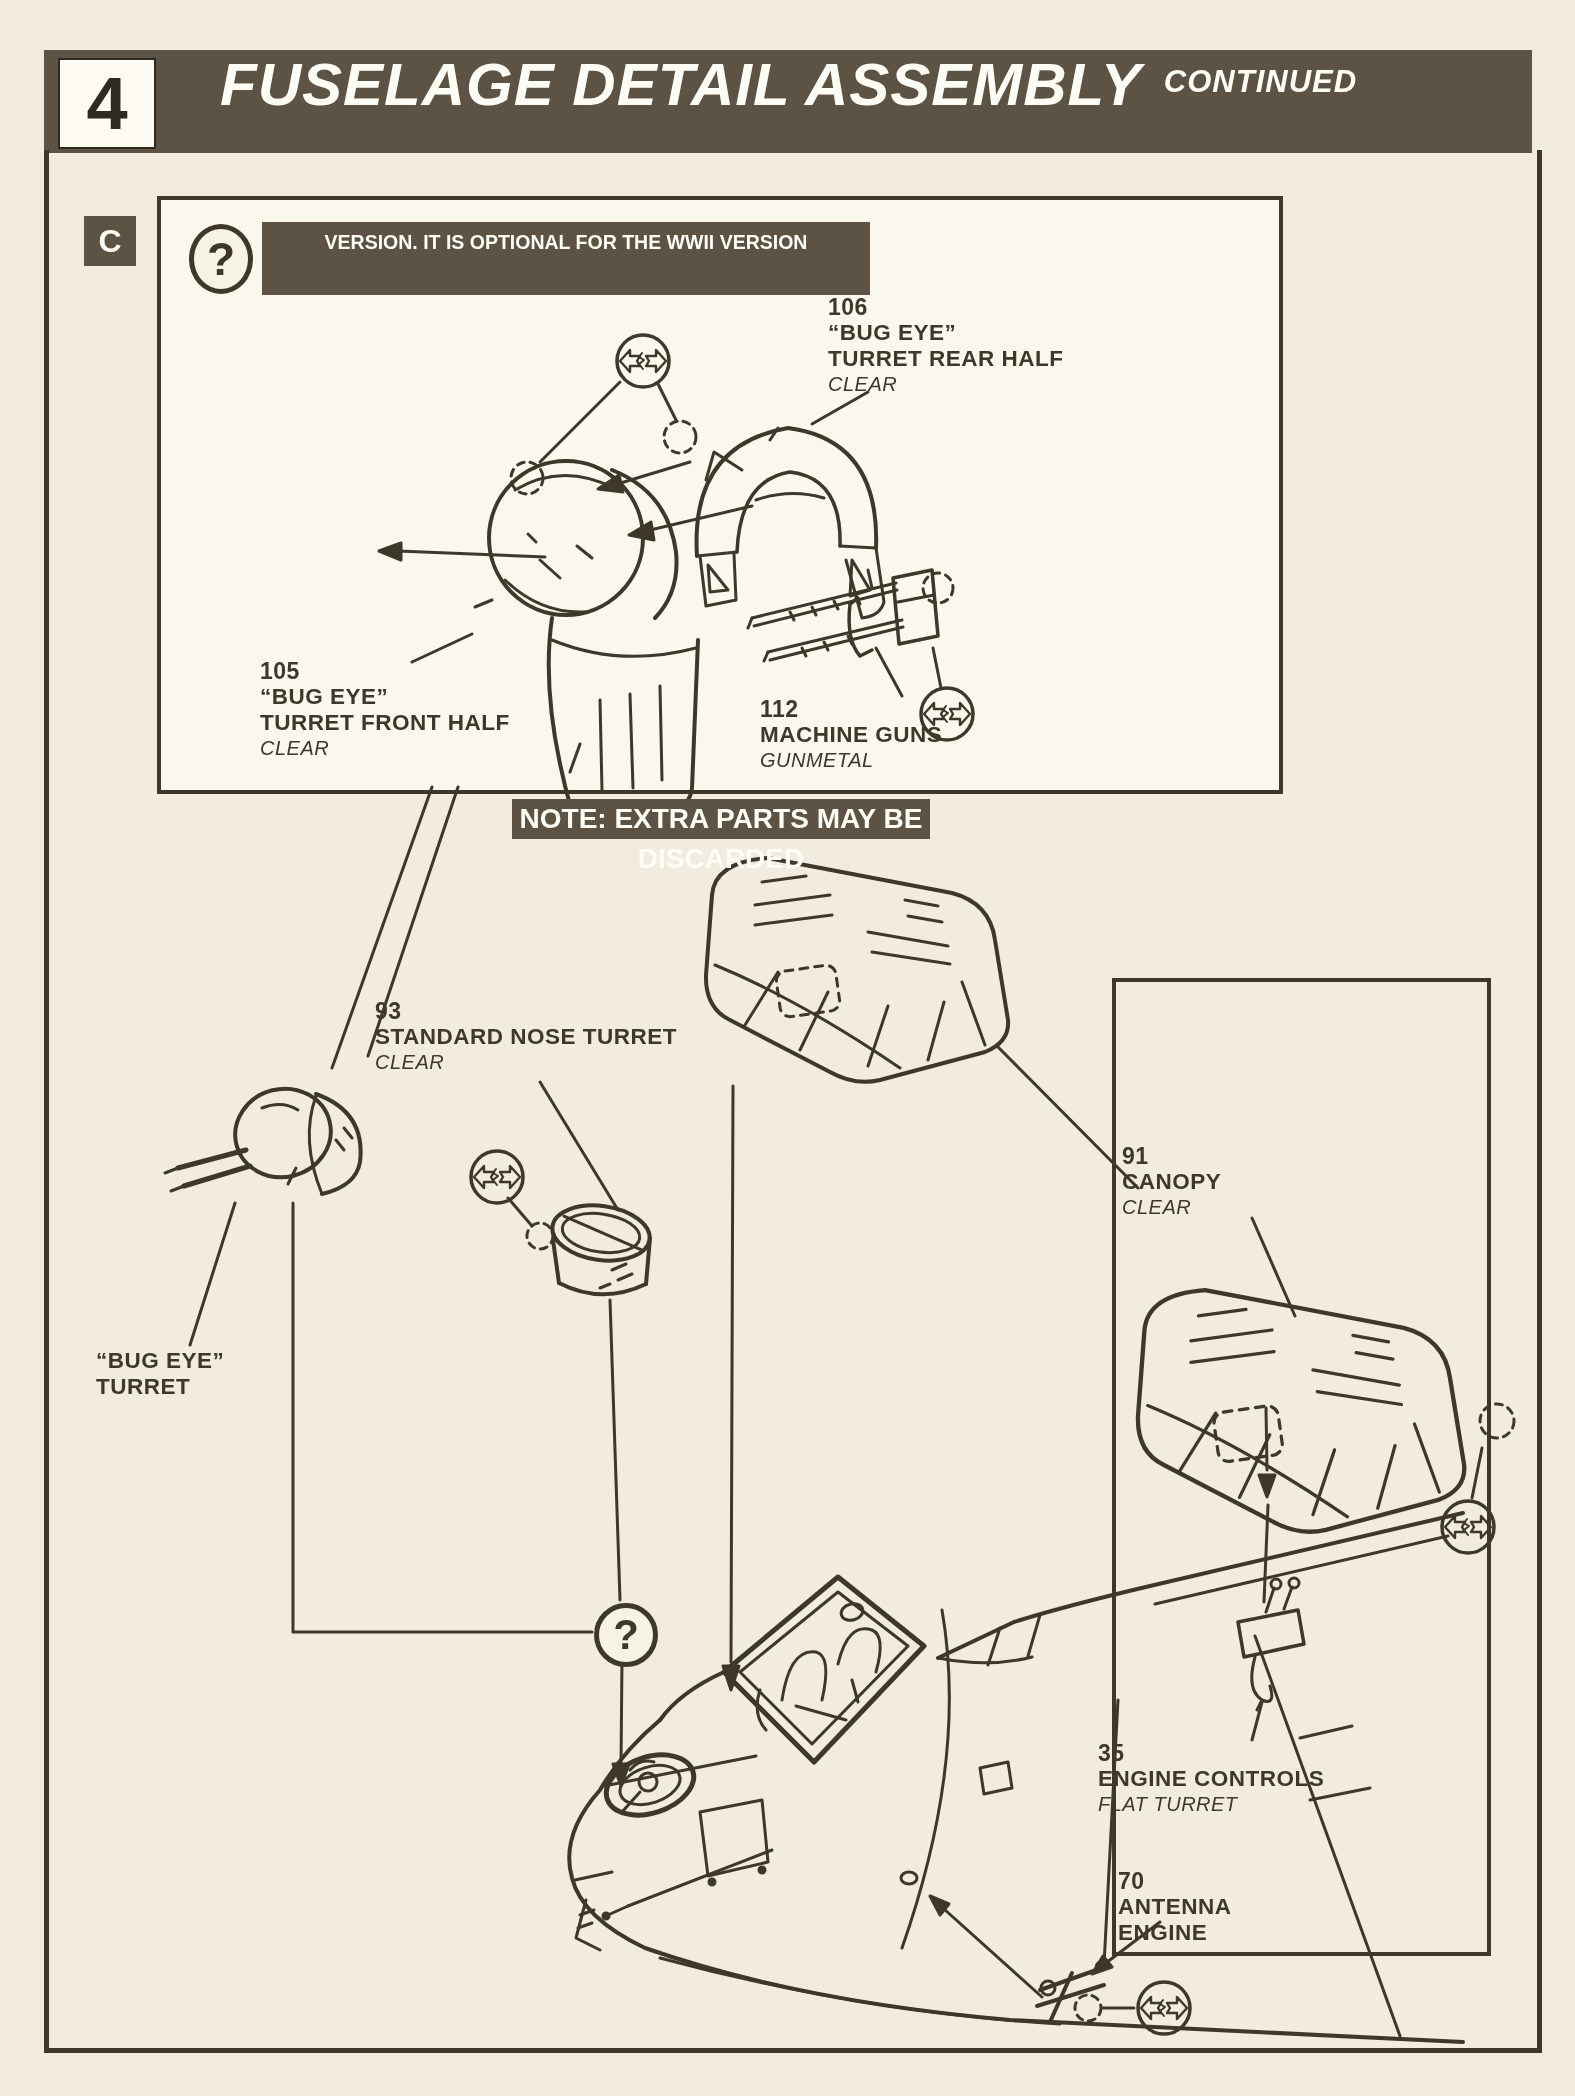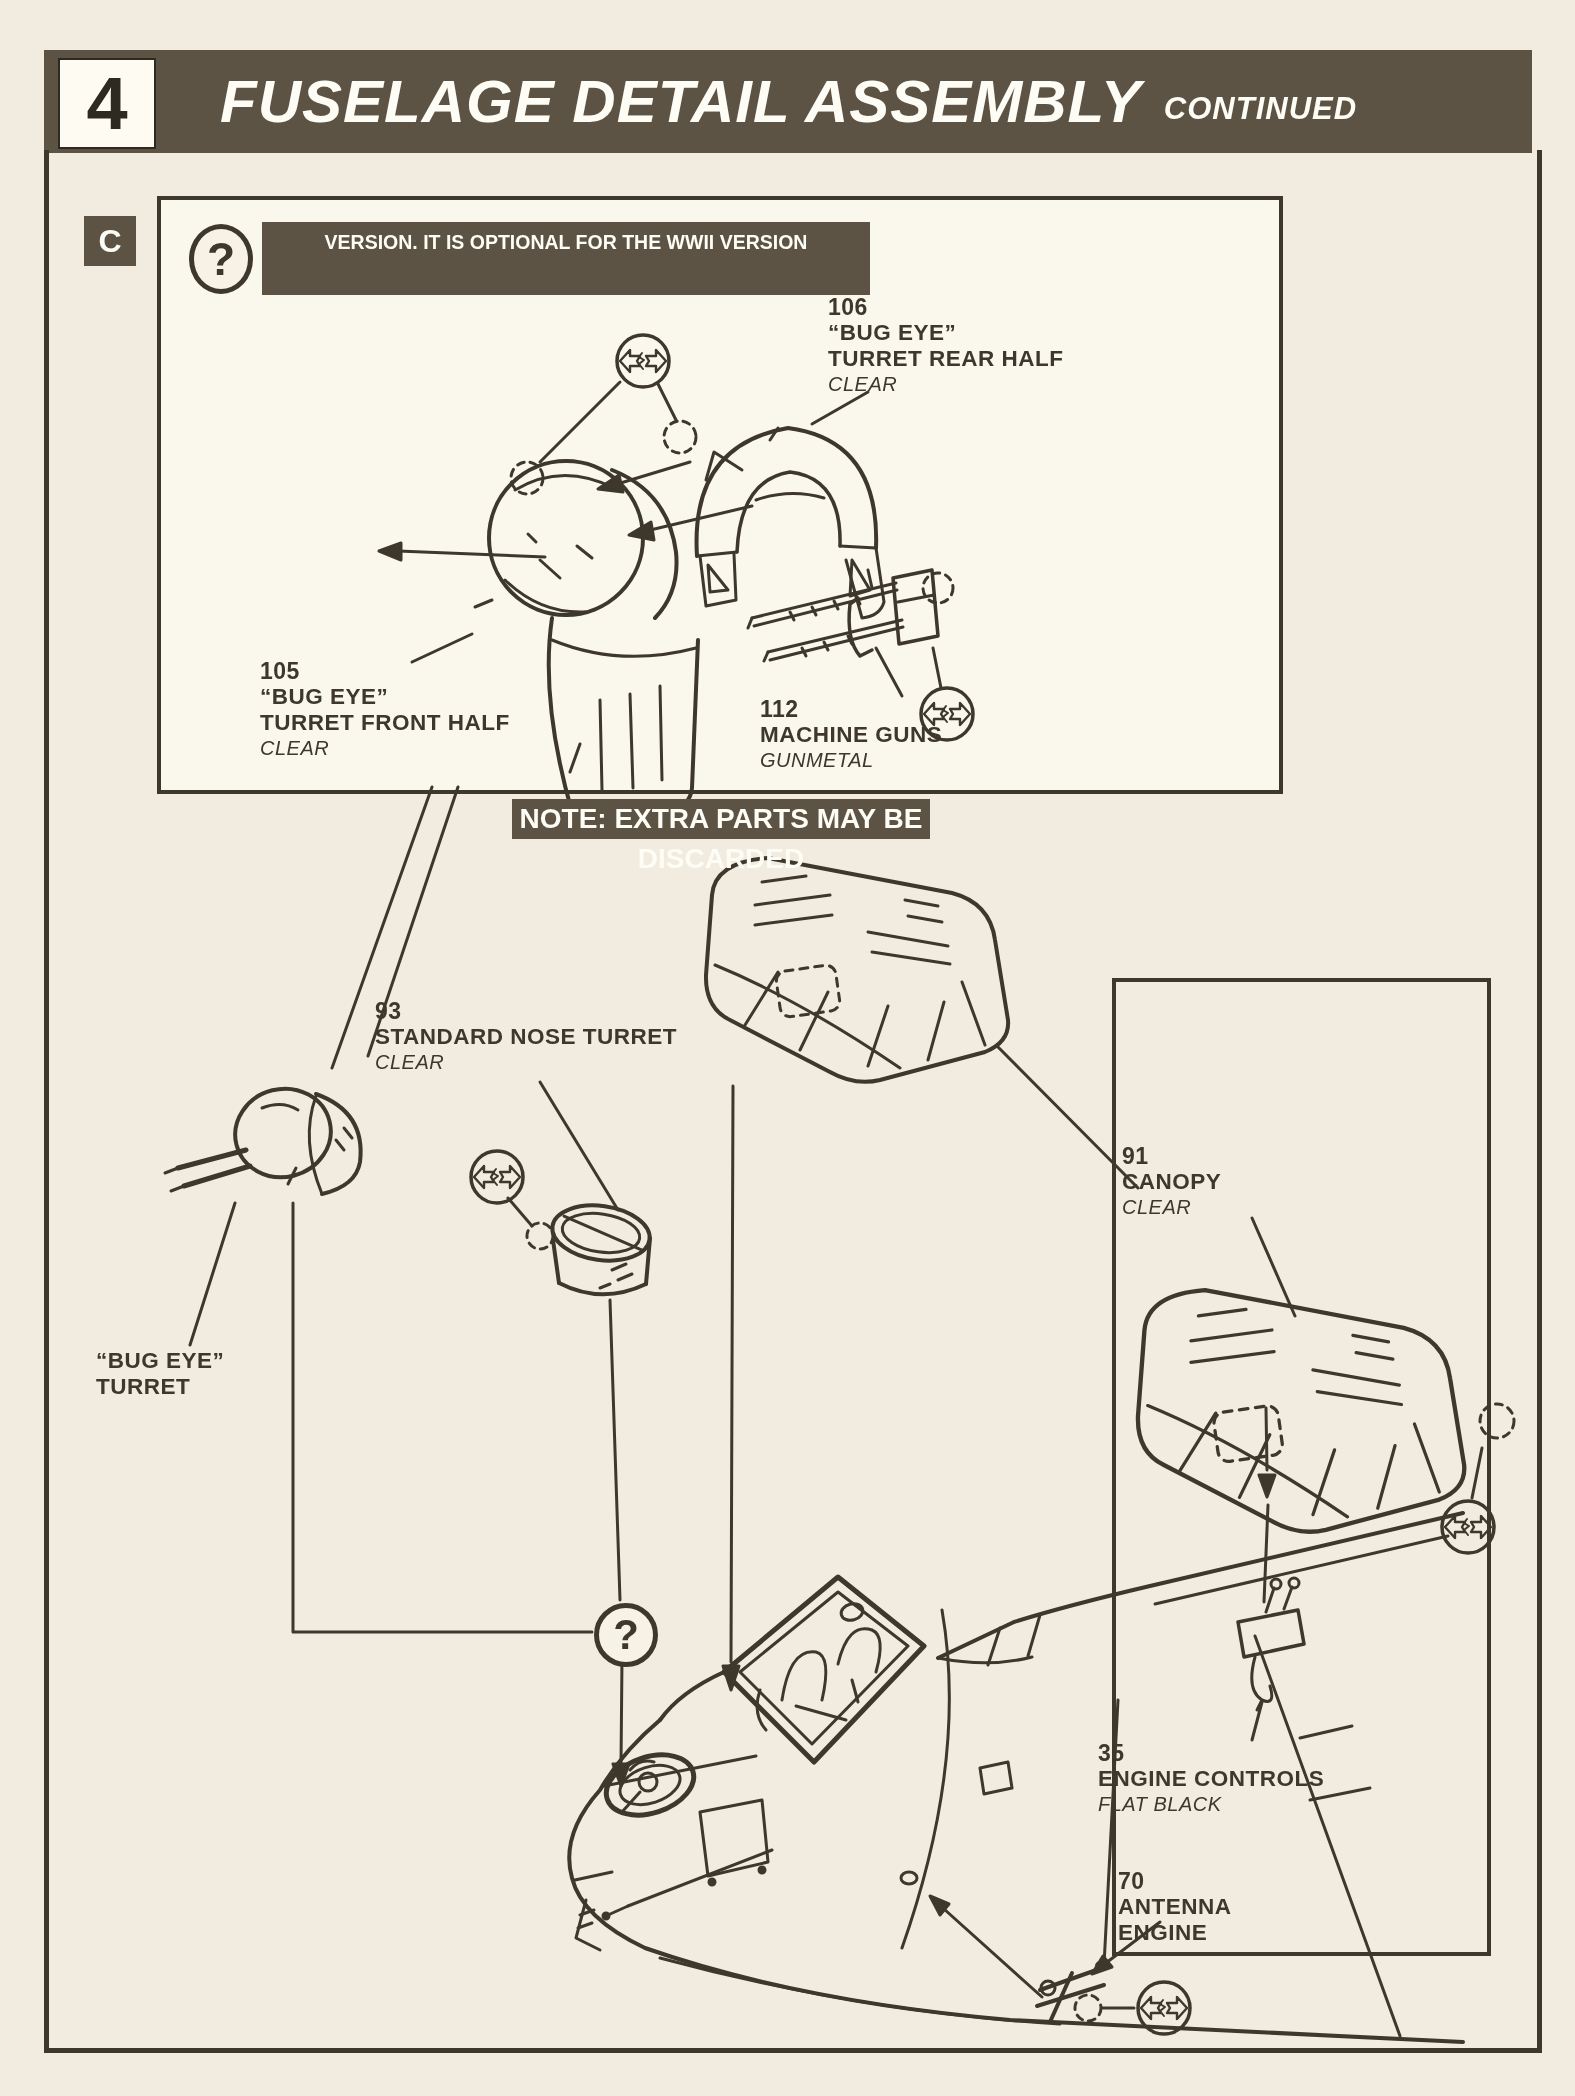--- a/index.html
+++ b/index.html
@@ -5,21 +5,21 @@
   html,body{margin:0;padding:0;}
   .page{position:relative;width:1575px;height:2096px;background:#f1ecdf;
         font-family:"Liberation Sans", sans-serif;color:#3d372c;overflow:hidden;}
   .frame{position:absolute;left:44px;top:150px;width:1488px;height:1898px;
          border-left:5px solid #3d372c;border-right:5px solid #3d372c;border-bottom:5px solid #3d372c;}
   .header-bar{position:absolute;left:44px;top:50px;width:1488px;height:103px;background:#5d5345;
               display:flex;align-items:center;}
   .step-box{position:absolute;left:14px;top:8px;width:94px;height:87px;background:#fdfbf2;
             border:2px solid #2f2a21;display:flex;align-items:center;justify-content:center;
             font-size:74px;font-weight:bold;color:#2f2a21;}
-  .title-wrap{position:absolute;left:176px;top:0;height:103px;display:flex;align-items:center;}
+  .title-wrap{position:absolute;left:176px;top:0;height:103px;display:flex;}
   .main-title{font-size:60px;font-weight:bold;font-style:italic;color:#fdfcf5;letter-spacing:1px;white-space:nowrap;}
   .title-cont{font-size:31px;font-weight:bold;font-style:italic;color:#fdfcf5;margin-left:22px;padding-top:14px;letter-spacing:1px;}
   .c-box{position:absolute;left:84px;top:216px;width:52px;height:50px;background:#5d5345;
          display:flex;align-items:center;justify-content:center;color:#fdfcf5;font-size:32px;font-weight:bold;}
   .panel-box{position:absolute;left:157px;top:196px;width:1118px;height:590px;background:#faf7ec;border:4px solid #3d372c;}
   .right-box{position:absolute;left:1112px;top:978px;width:371px;height:970px;border:4px solid #3d372c;}
   .note-bar{position:absolute;background:#5d5345;color:#fdfcf5;font-weight:bold;text-align:center;}
   .note-1{left:262px;top:222px;width:608px;height:66px;font-size:19.5px;line-height:27px;padding-top:7px;}
   .note-2{left:512px;top:799px;width:418px;height:40px;font-size:28px;line-height:40px;}
   .q-icon{position:absolute;border:5px solid #3d372c;border-radius:50%;background:#f6f2e6;
@@ -310,21 +310,21 @@
 
   <div class="plabel" style="left:1122px;top:1143px;width:200px">
     <div class="pnum">91</div>
     <div class="pname">CANOPY</div>
     <div class="pfinish">CLEAR</div>
   </div>
 
   <div class="plabel" style="left:1098px;top:1740px;width:320px">
     <div class="pnum">35</div>
     <div class="pname">ENGINE CONTROLS</div>
-    <div class="pfinish">FLAT BLACK</div>
+    <div class="pfinish">FLAT TURRET</div>
   </div>
 
   <div class="plabel" style="left:1118px;top:1868px;width:180px">
     <div class="pnum">70</div>
     <div class="pname">ANTENNA</div>
     <div class="pname">ENGINE</div>
   </div>
 
 </div>
 

